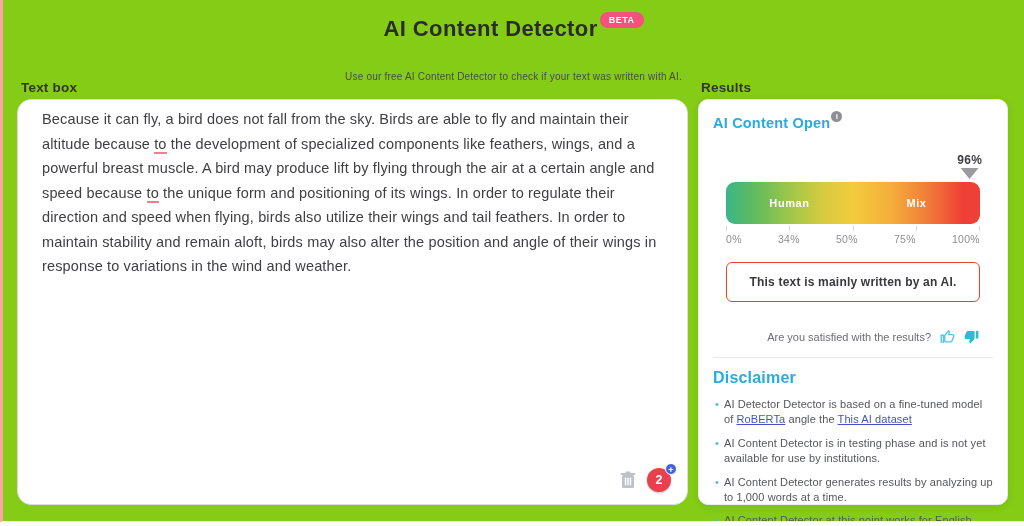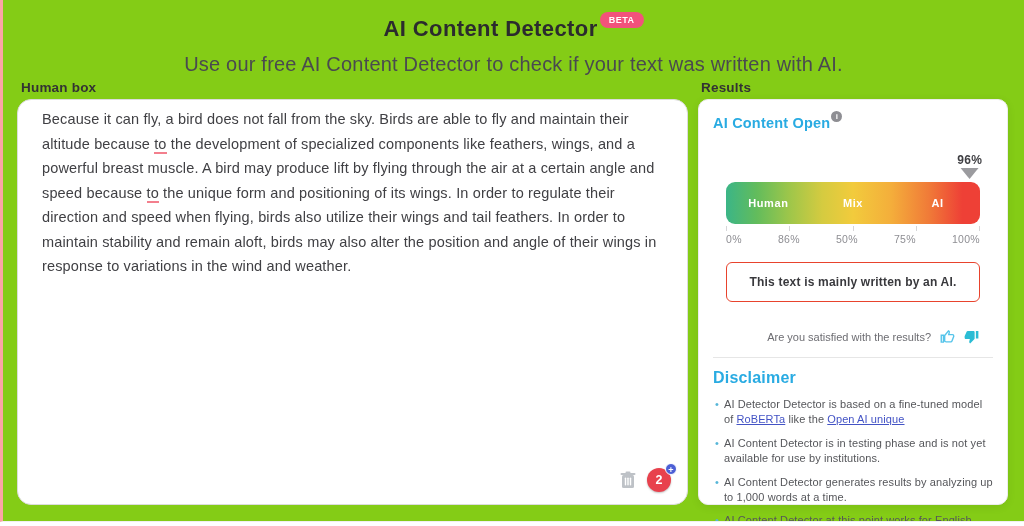--- a/index.html
+++ b/index.html
@@ -11,21 +11,21 @@
   }
 
   
   .title-row { position:absolute; top:16px; left:0; right:0; text-align:center; }
   .app-title { display:inline-block; font-size:22px; font-weight:700; color:#2b2b2e; letter-spacing:.4px; }
   .beta-badge {
     display:inline-block; vertical-align:top; margin-left:2px; margin-top:-4px;
     background:#f2527b; color:#fff; font-size:9px; font-weight:700; letter-spacing:.5px;
     padding:3px 9px; border-radius:11px;
   }
-  .subtitle { position:absolute; top:53px; left:0; right:0; text-align:center; font-size:20px; color:#4a4a4f; letter-spacing:.2px; }
+  .subtitle { position:absolute; top:71px; left:0; right:0; text-align:center; font-size:10px; color:#4a4a4f; letter-spacing:.2px; }
 
   
   .section-label { position:absolute; top:80px; font-size:13.5px; font-weight:700; color:#333; letter-spacing:.2px; }
   .label-left { left:18px; }
   .label-right { left:698px; }
 
   
   .textbox {
     position:absolute; left:14px; top:99px; width:671px; height:406px;
     background:#fff; border:1px solid #dcdcdc; border-radius:14px;
@@ -92,21 +92,21 @@
 </head>
 <body>
 
 <div class="page">
 
   <div class="title-row">
     <span class="app-title">AI Content Detector</span><span class="beta-badge">BETA</span>
   </div>
   <div class="subtitle">Use our free AI Content Detector to check if your text was written with AI.</div>
 
-  <div class="section-label label-left">Human box</div>
+  <div class="section-label label-left">Text box</div>
   <div class="section-label label-right">Results</div>
 
   <div class="textbox">
     <div><span>Because it can fly, a bird does not fall from the sky. Birds are able to fly and maintain their altitude because </span><span class="spellcheck">to</span><span> the development of specialized components like feathers, wings, and a powerful breast muscle. A bird may produce lift by flying through the air at a certain angle and speed because </span><span class="spellcheck">to</span><span> the unique form and positioning of its wings. In order to regulate their direction and speed when flying, birds also utilize their wings and tail feathers. In order to maintain stability and remain aloft, birds may also alter the position and angle of their wings in response to variations in the wind and weather.</span></div>
     <div class="tb-tools">
       <svg class="trash-icon" viewBox="0 0 16 18">
         <rect x="2" y="4" width="12" height="13" rx="1.5" fill="#a9aeb5"></rect>
         <rect x="0.5" y="2" width="15" height="2" rx="1" fill="#a9aeb5"></rect>
         <rect x="5.5" y="0.5" width="5" height="2" rx="1" fill="#a9aeb5"></rect>
         <rect x="4.8" y="6.5" width="1.4" height="8" rx="0.7" fill="#ffffff"></rect>
@@ -125,33 +125,32 @@
       <span class="index-title">AI Content Open</span><span class="info-sup">i</span>
 
       <div class="gauge-wrap">
         <div class="score-marker" style="left: 96%;">
           <div class="score-label">96%</div>
           <div class="marker-triangle"></div>
         </div>
         <div class="gauge-bar">
           <span class="zone">Human</span>
           <span class="zone">Mix</span>
-          <span class="zone">AI</span>
         </div>
       </div>
       <div class="tickline">
           <i></i>
           <i></i>
           <i></i>
           <i></i>
           <i></i>
         </div>
       <div class="ticklabels">
         <span>0%</span>
-        <span>86%</span>
+        <span>34%</span>
         <span>50%</span>
         <span>75%</span>
         <span>100%</span>
       </div>
 
       <div class="verdict-box">This text is mainly written by an AI.</div>
 
       <div class="feedback-row">
         <span>Are you satisfied with the results?</span>
         <svg class="thumb" viewBox="0 0 24 24">
@@ -163,21 +162,21 @@
       </div>
 
       <div class="divider"></div>
     </div>
 
     <div class="disclaimer-section">
       <div class="disclaimer-title">Disclaimer</div>
       <div>
           <div class="disc-item">
             <span class="disc-bullet">•</span>
-            <span><span>AI Detector Detector is based on a fine-tuned model of </span><a class="dlink">RoBERTa</a><span> like the </span><a class="dlink">Open AI unique</a></span>
+            <span><span>AI Detector Detector is based on a fine-tuned model of </span><a class="dlink">RoBERTa</a><span> angle the </span><a class="dlink">This AI dataset</a></span>
           </div>
           <div class="disc-item">
             <span class="disc-bullet">•</span>
             <span><span>AI Content Detector is in testing phase and is not yet available for use by institutions.</span></span>
           </div>
           <div class="disc-item">
             <span class="disc-bullet">•</span>
             <span><span>AI Content Detector generates results by analyzing up to 1,000 words at a time.</span></span>
           </div>
           <div class="disc-item">

